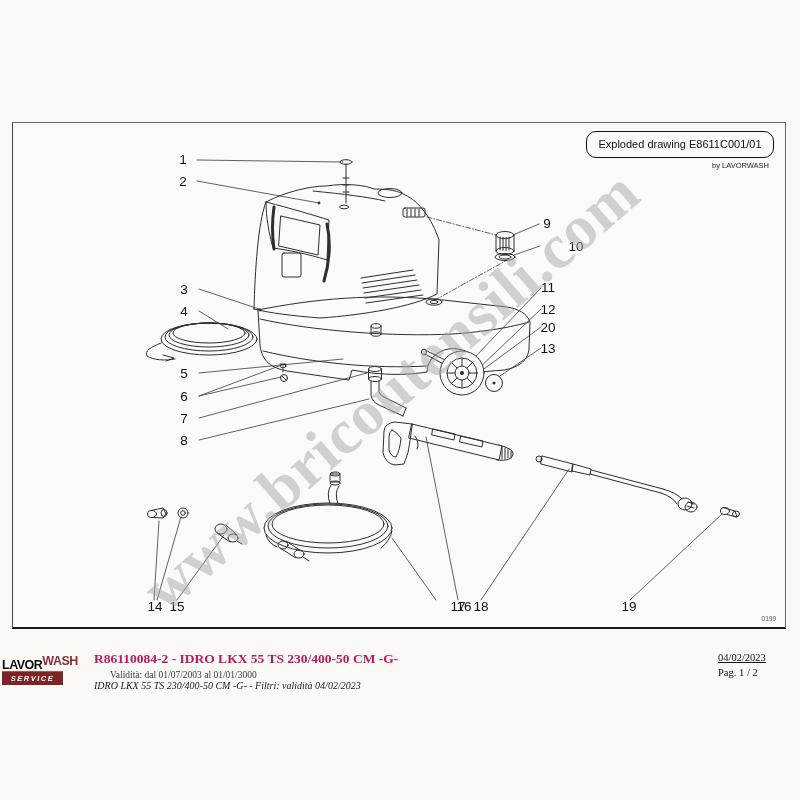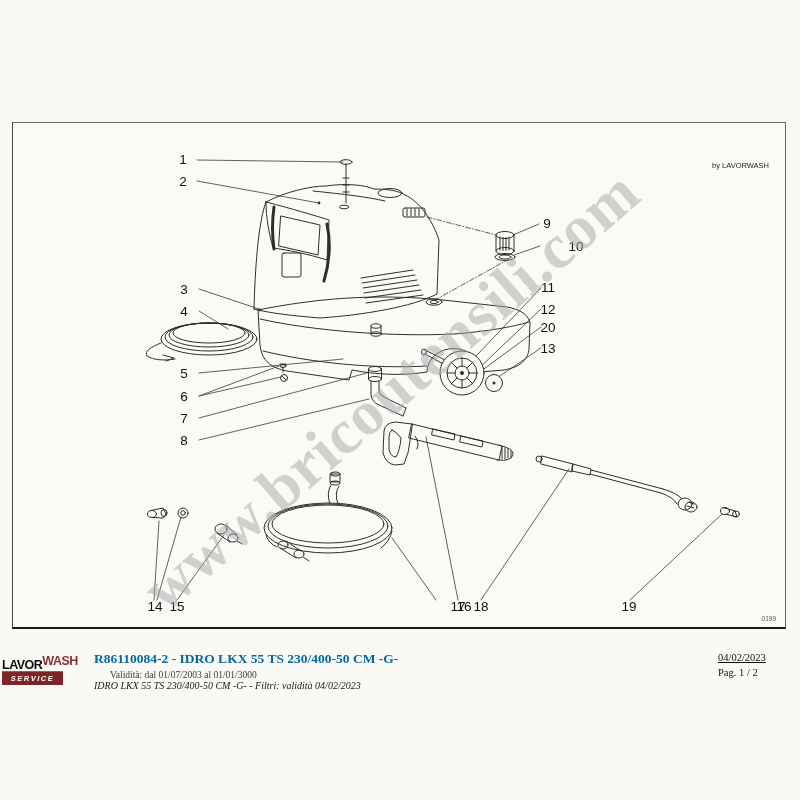--- a/index.html
+++ b/index.html
@@ -20,21 +20,21 @@
 
   .watermark{position:absolute;left:378px;top:268px;transform:translate(-50%,-50%) rotate(-41deg);
              font-family:"Liberation Serif",serif;font-weight:bold;font-size:63px;letter-spacing:1px;
              color:#a8a8a8;opacity:0.5;white-space:nowrap;z-index:5;pointer-events:none;}
 
   .callout-layer{position:absolute;left:0;top:0;width:800px;height:800px;pointer-events:none;z-index:4;}
   .callout{position:absolute;transform:translate(-50%,-50%);font-size:13.5px;color:#111;
            font-family:"Liberation Sans",sans-serif;}
 
   .f-line1{position:absolute;left:94px;top:640px;font:italic 10px "Liberation Serif",serif;color:#1a1a1a;margin-top:40px;}
-  .f-line2{position:absolute;left:94px;top:651px;font:bold 13.5px "Liberation Serif",serif;color:#0369a1;}
+  .f-line2{position:absolute;left:94px;top:651px;font:bold 13.5px "Liberation Serif",serif;color:#be185d;}
   .f-line3{position:absolute;left:110px;top:670px;font:9.5px "Liberation Serif",serif;color:#3a3a3a;}
   .f-date{position:absolute;left:718px;top:652px;font:10.5px "Liberation Serif",serif;color:#111;text-decoration:underline;}
   .f-page{position:absolute;left:718px;top:667px;font:10.5px "Liberation Serif",serif;color:#111;}
 
   .logo{position:absolute;left:2px;top:652px;width:61px;}
   .logo-top{height:18px;display:flex;align-items:center;font-weight:bold;font-size:12.5px;
             letter-spacing:-0.5px;line-height:18px;}
   .logo-top .lavor{color:#0a0a0a;margin-top:8px;}
   .logo-top .wash{color:#8a3136;}
   .logo-bar{margin-top:1px;background:#7c2428;color:#fff;text-align:center;
@@ -209,20 +209,23 @@
 
         <g>
           <ellipse cx="712" cy="388" rx="4.5" ry="3.5"></ellipse>
           <path d="M710,384.5 L722,388 L724,394 L714,391.5"></path>
           <ellipse cx="723" cy="391" rx="3.5" ry="3"></ellipse>
         </g>
 
       </g>
     </svg>
 
+    <div class="title-box">
+      <span>Exploded drawing E8611C001/01</span>
+    </div>
     <div class="byline">by LAVORWASH</div>
     <div class="watermark">www.bricoutensili.com</div>
     <div class="sheet-num">0199</div>
   </div>
 
   <div class="callout-layer">
       <span class="callout" style="left: 183px; top: 159px;">1</span>
       <span class="callout" style="left: 183px; top: 181px;">2</span>
       <span class="callout" style="left: 184px; top: 289px;">3</span>
       <span class="callout" style="left: 184px; top: 311px;">4</span>

